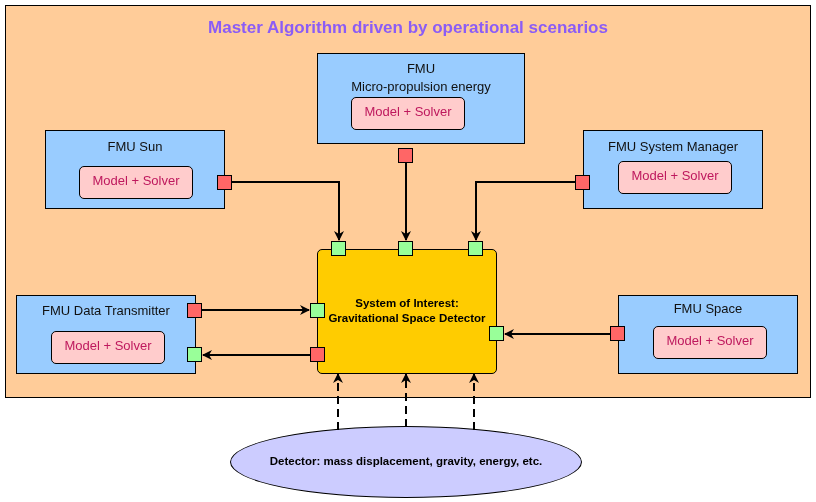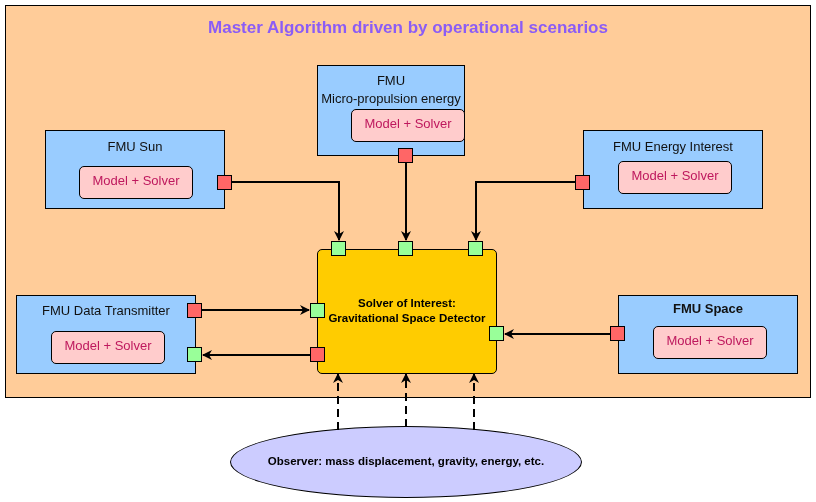--- a/index.html
+++ b/index.html
@@ -24,61 +24,61 @@
 
 <div id="container" class="abs"></div>
 <div id="title" class="abs">Master Algorithm driven by operational scenarios</div>
 
 <div class="abs fmu" style="left:45px;top:130px;width:180px;height:79px;">
   <div class="fmu-label" style="top:7px;">FMU Sun</div>
   <div class="solver" style="left:33px;top:35px;">Model + Solver</div>
 </div>
 <div class="port out" style="left:217px;top:175px;"></div>
 
-<div class="abs fmu" style="left:317px;top:65px;width:148px;height:91px;">
+<div class="abs fmu" style="left:317px;top:53px;width:208px;height:91px;">
   <div class="fmu-label" style="top:6px;">FMU</div>
   <div class="fmu-label" style="top:24px;">Micro-propulsion energy</div>
   <div class="solver" style="left:33px;top:43px;">Model + Solver</div>
 </div>
 <div class="port out" style="left:398px;top:148px;"></div>
 
 <div class="abs fmu" style="left:583px;top:130px;width:180px;height:79px;">
-  <div class="fmu-label" style="top:7px;">FMU Energy Interest</div>
+  <div class="fmu-label" style="top:7px;">FMU System Manager</div>
   <div class="solver" style="left:34px;top:30px;">Model + Solver</div>
 </div>
 <div class="port out" style="left:575px;top:175px;"></div>
 
 <div class="abs fmu" style="left:16px;top:295px;width:180px;height:79px;">
   <div class="fmu-label" style="top:6px;">FMU Data Transmitter</div>
   <div class="solver" style="left:34px;top:35px;">Model + Solver</div>
 </div>
 <div class="port out" style="left:187px;top:303px;"></div>
 <div class="port in" style="left:187px;top:347px;"></div>
 
 <div class="abs fmu" style="left:618px;top:295px;width:180px;height:79px;">
-  <div class="fmu-label" style="top:4px;font-weight:bold;">FMU Space</div>
+  <div class="fmu-label" style="top:4px;">FMU Space</div>
   <div class="solver" style="left:34px;top:30px;">Model + Solver</div>
 </div>
 <div class="port out" style="left:610px;top:326px;"></div>
 
 <div id="soi" class="abs">
   <div id="soi-label">
-    <div>Solver of Interest:</div>
+    <div>System of Interest:</div>
     <div>Gravitational Space Detector</div>
   </div>
 </div>
 <div class="port in" style="left:331px;top:241px;"></div>
 <div class="port in" style="left:398px;top:241px;"></div>
 <div class="port in" style="left:468px;top:241px;"></div>
 <div class="port in" style="left:310px;top:303px;"></div>
 <div class="port out" style="left:310px;top:347px;"></div>
 <div class="port in" style="left:489px;top:326px;"></div>
 
 <div id="observer" class="abs">
-  <div id="observer-label">Observer: mass displacement, gravity, energy, etc.</div>
+  <div id="observer-label">Detector: mass displacement, gravity, energy, etc.</div>
 </div>
 
 <svg id="wires">
   <defs>
     <marker id="arr" markerWidth="10" markerHeight="10" refX="9" refY="5" orient="auto" markerUnits="userSpaceOnUse">
       <path d="M0,0 L10,5 L0,10 L3,5 Z" fill="#000"></path>
     </marker>
   </defs>
   <path d="M232,182 H339 V240" stroke="#000" stroke-width="2" fill="none" marker-end="url(#arr)"></path>
   <path d="M406,163 V240" stroke="#000" stroke-width="2" fill="none" marker-end="url(#arr)"></path>

